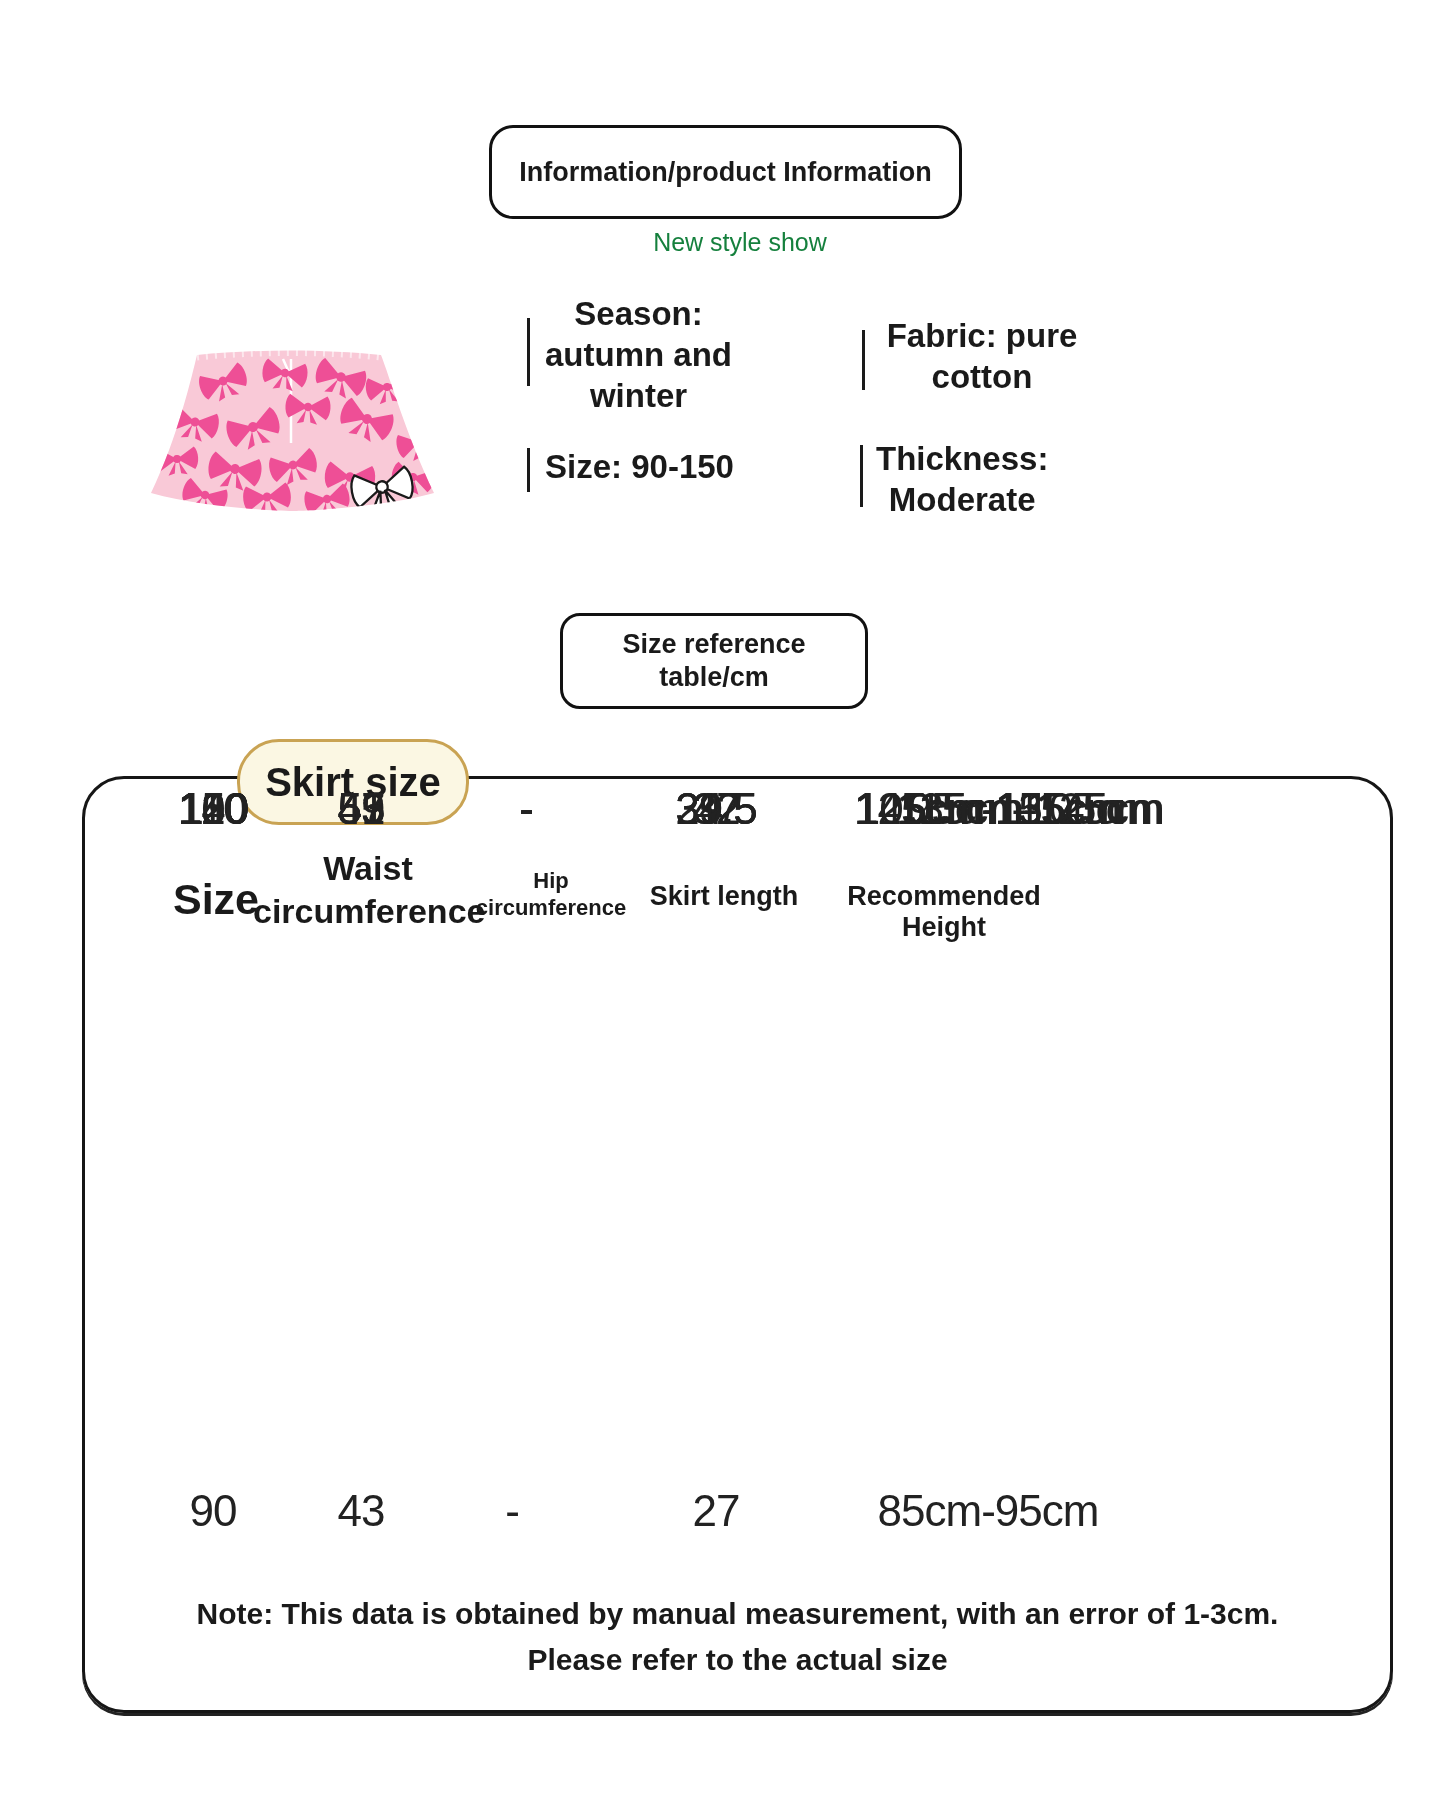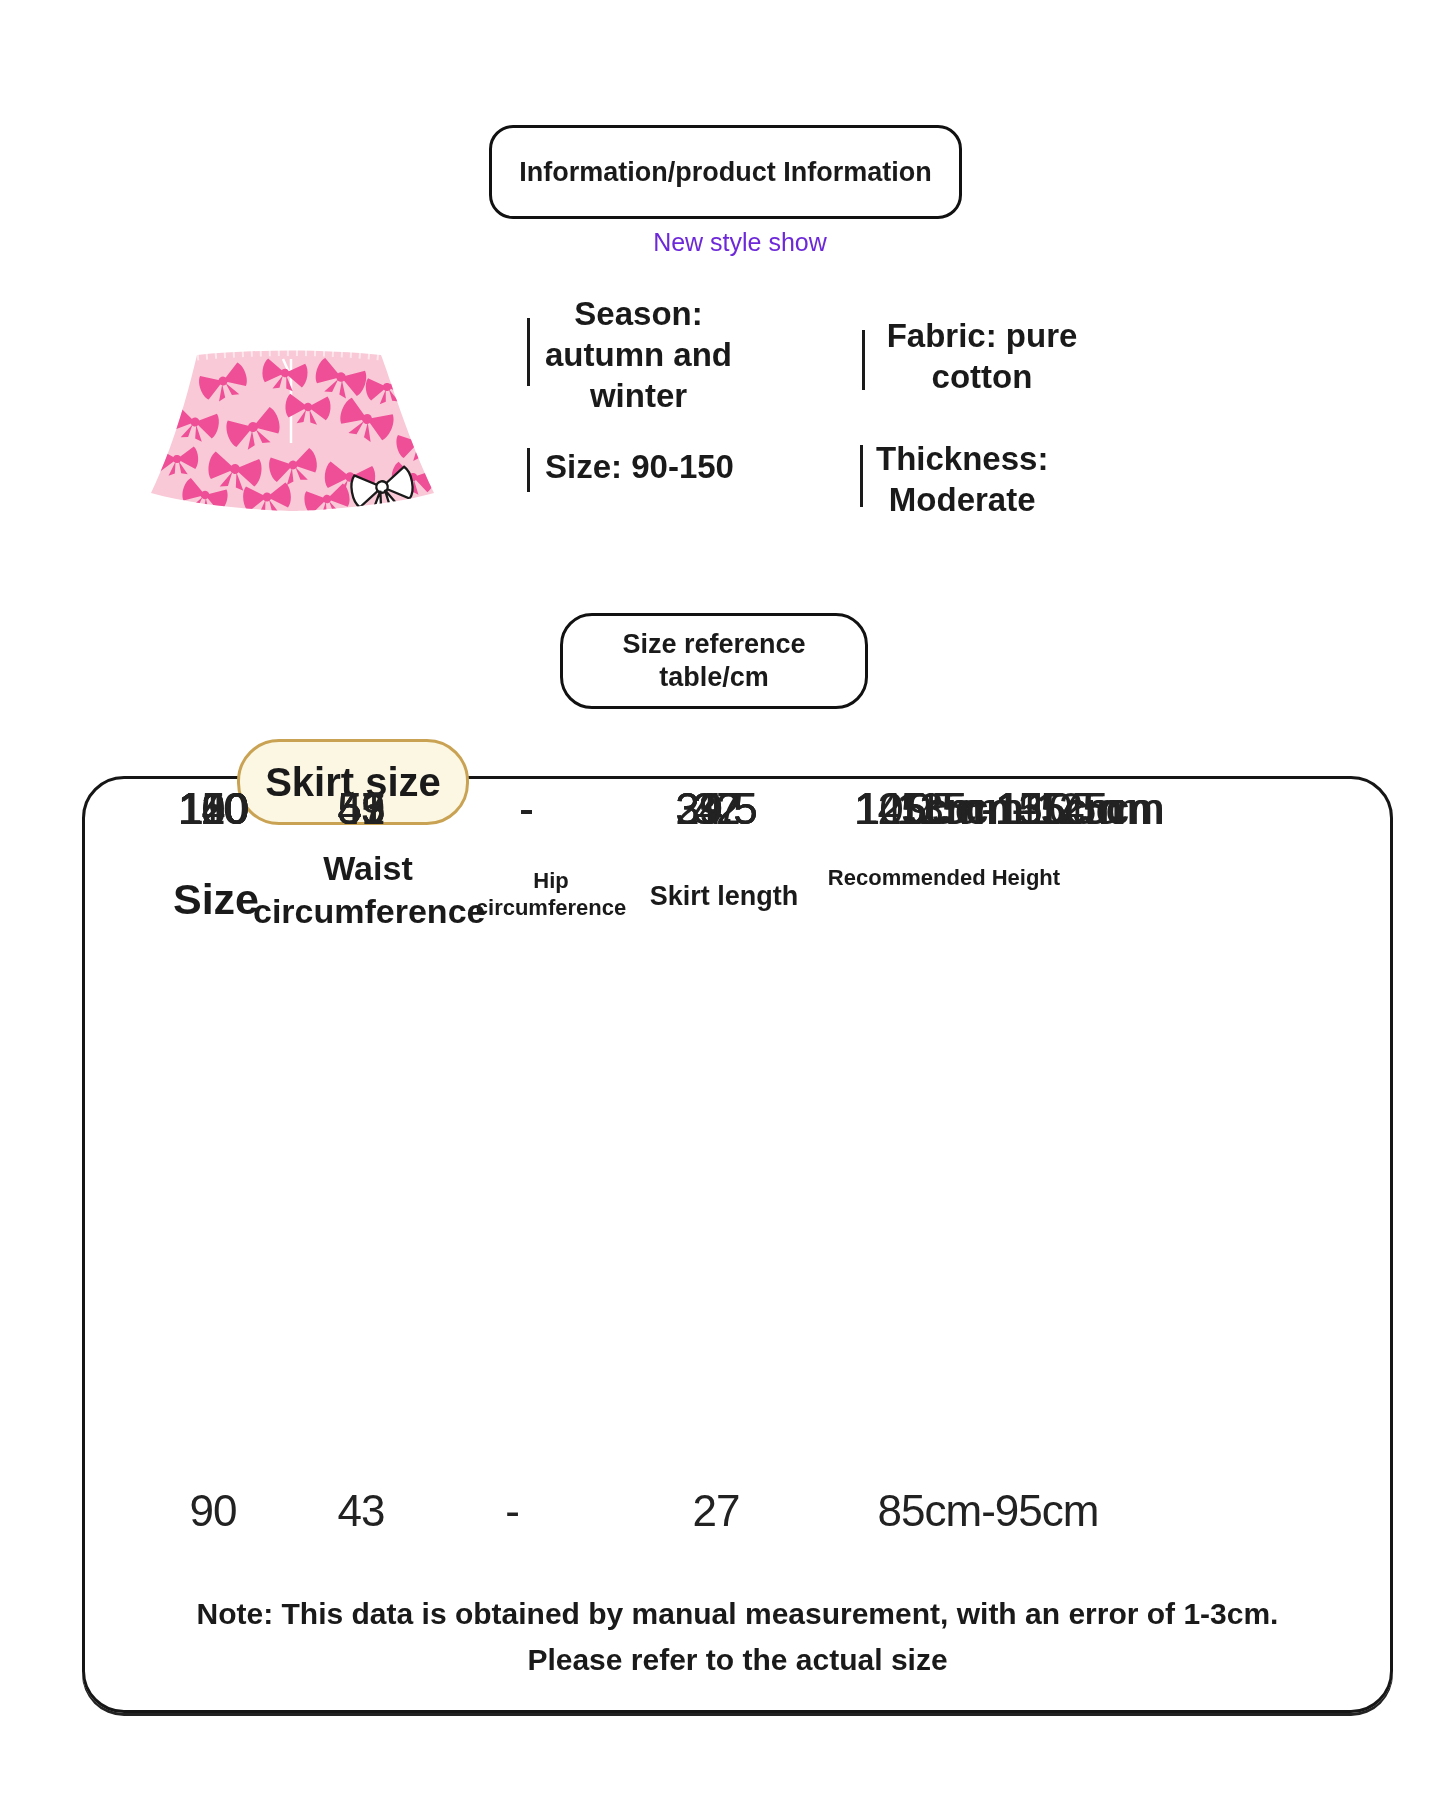--- a/index.html
+++ b/index.html
@@ -10,42 +10,42 @@
   .pre{white-space:pre-line;text-align:center;}
 
   
   .top-badge{
     position:absolute;left:489px;top:125px;width:467px;height:88px;
     border:3px solid #111;border-radius:24px;display:flex;align-items:center;justify-content:center;
     font-size:27px;font-weight:700;
   }
   .subtitle{
     position:absolute;left:490px;top:228px;width:500px;text-align:center;
-    font-size:25px;color:#6d28d9;
+    font-size:25px;color:#15803d;
   }
 
   
   .skirt{position:absolute;left:145px;top:347px;}
 
   
   .vbar{position:absolute;width:3px;background:#1a1a1a;}
   .bar-season{left:527px;top:318px;height:68px;}
   .bar-fabric{left:862px;top:330px;height:60px;}
   .bar-size{left:527px;top:448px;height:44px;}
   .bar-thickness{left:860px;top:445px;height:62px;}
   .spec{position:absolute;font-size:33px;font-weight:700;line-height:41px;}
   .spec-season{left:545px;top:293px;}
   .spec-fabric{left:876px;top:315px;width:212px;text-align:center;}
   .spec-size{left:545px;top:446px;}
   .spec-thickness{left:876px;top:438px;}
 
   
   .size-ref-badge{
     position:absolute;left:560px;top:613px;width:302px;height:90px;
-    border:3px solid #111;border-radius:32px;display:flex;align-items:center;justify-content:center;
+    border:3px solid #111;border-radius:20px;display:flex;align-items:center;justify-content:center;
     font-size:27px;font-weight:700;text-align:center;line-height:33px;
   }
 
   
   .panel{
     position:absolute;left:82px;top:752px;width:1305px;height:931px;
     border:3px solid #161616;border-radius:42px;box-shadow:0 3px 0 #222;margin-top:24px;
   }
   .pill{
     position:absolute;left:152px;top:-40px;width:226px;height:80px;
@@ -53,21 +53,21 @@
     display:flex;align-items:center;justify-content:center;
     font-size:40px;font-weight:700;color:#1a1a1a;
   }
 
   
   .th{position:absolute;font-weight:700;text-align:center;}
   .th-size{left:46px;top:100px;width:170px;font-size:43px;line-height:40px;}
   .th-waist{left:168px;top:68px;width:230px;font-size:34px;line-height:43px;}
   .th-hip{left:366px;top:88px;width:200px;font-size:22px;line-height:27px;}
   .th-len{left:559px;top:102px;width:160px;font-size:27px;}
-  .th-rec{left:719px;top:86px;width:280px;font-size:22px;}
+  .th-rec{left:719px;top:102px;width:280px;font-size:27px;}
 
   
   .trow{position:absolute;left:0;width:100%;height:60px;line-height:60px;font-size:44px;letter-spacing:-1px;color:#222;}
   .trow:nth-of-type(1){top:174px;} .trow:nth-of-type(2){top:262px;}
   .trow:nth-of-type(3){top:350px;} .trow:nth-of-type(4){top:438px;}
   .trow:nth-of-type(5){top:526px;} .trow:nth-of-type(6){top:614px;}
   .trow:nth-of-type(7){top:702px;}
   .cell{position:absolute;text-align:center;}
   .c-size{left:28px;width:200px;}
   .c-waist{left:176px;width:200px;}

